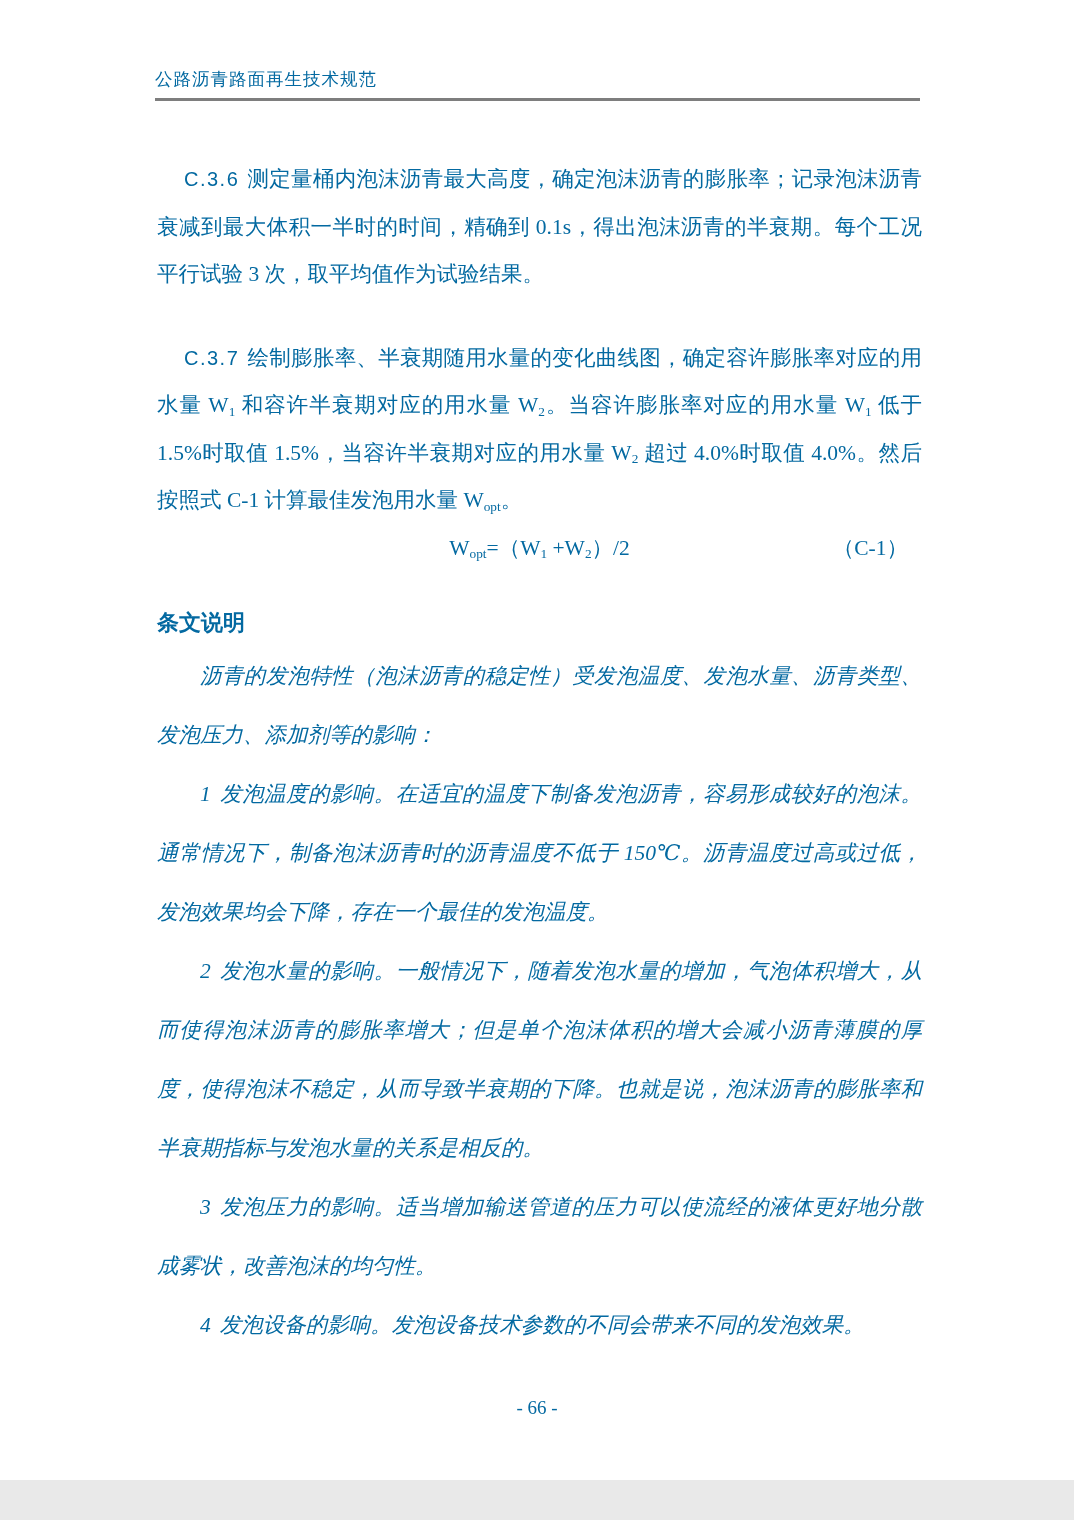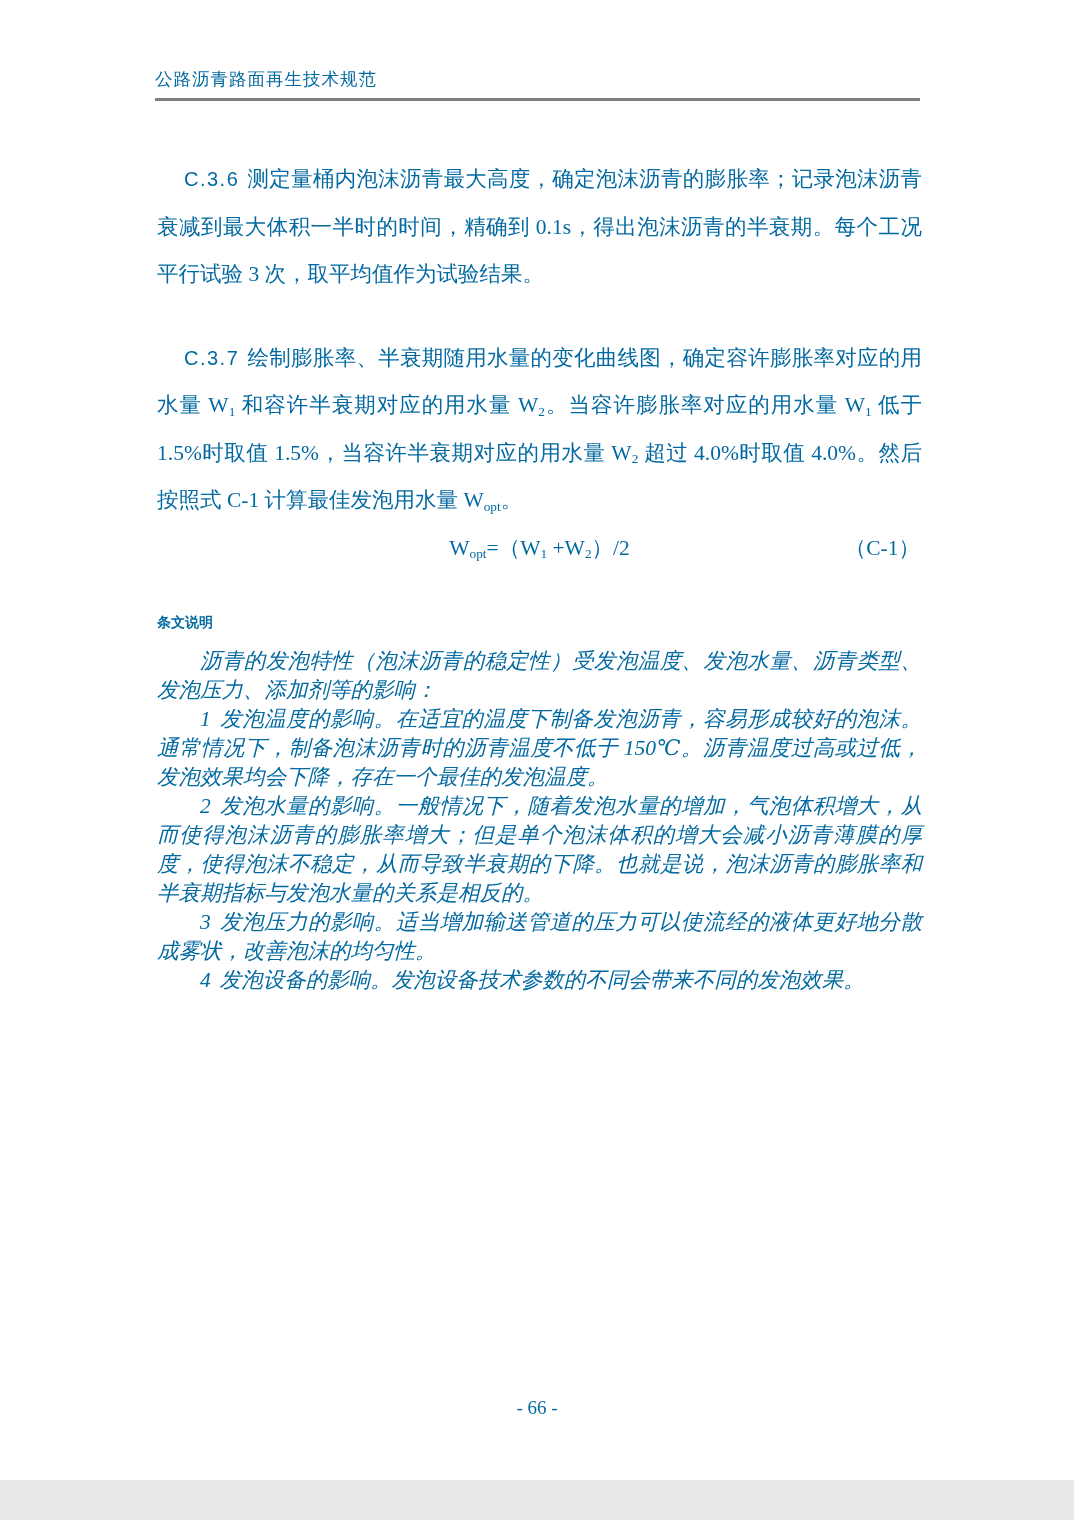--- a/index.html
+++ b/index.html
@@ -44,28 +44,28 @@
     vertical-align:baseline;
     position:relative;
     top:0.28em;
     line-height:0;
   }
   .formula-row {
     position:relative;
     text-align:center;
     text-indent:0;
   }
-  .formula-label { position:absolute; right:2px; top:0; }
+  .formula-label { position:absolute; right:14px; top:0; }
   .commentary-heading {
     margin-top:27px;
     font-family:"Liberation Sans","DejaVu Sans",sans-serif;
     font-weight:bold;
-    font-size:14px;
+    font-size:22px;
   }
-  .commentary { font-style:italic; line-height:29px; }
+  .commentary { font-style:italic; line-height:59px; }
   .commentary p { text-indent:43px; }
   .item-number { margin-right:9px; }
   .footer {
     position:absolute;
     top:1397px; left:0; width:100%;
     text-align:center;
     font-size:19px;
     font-style:normal;
   }
 </style>

